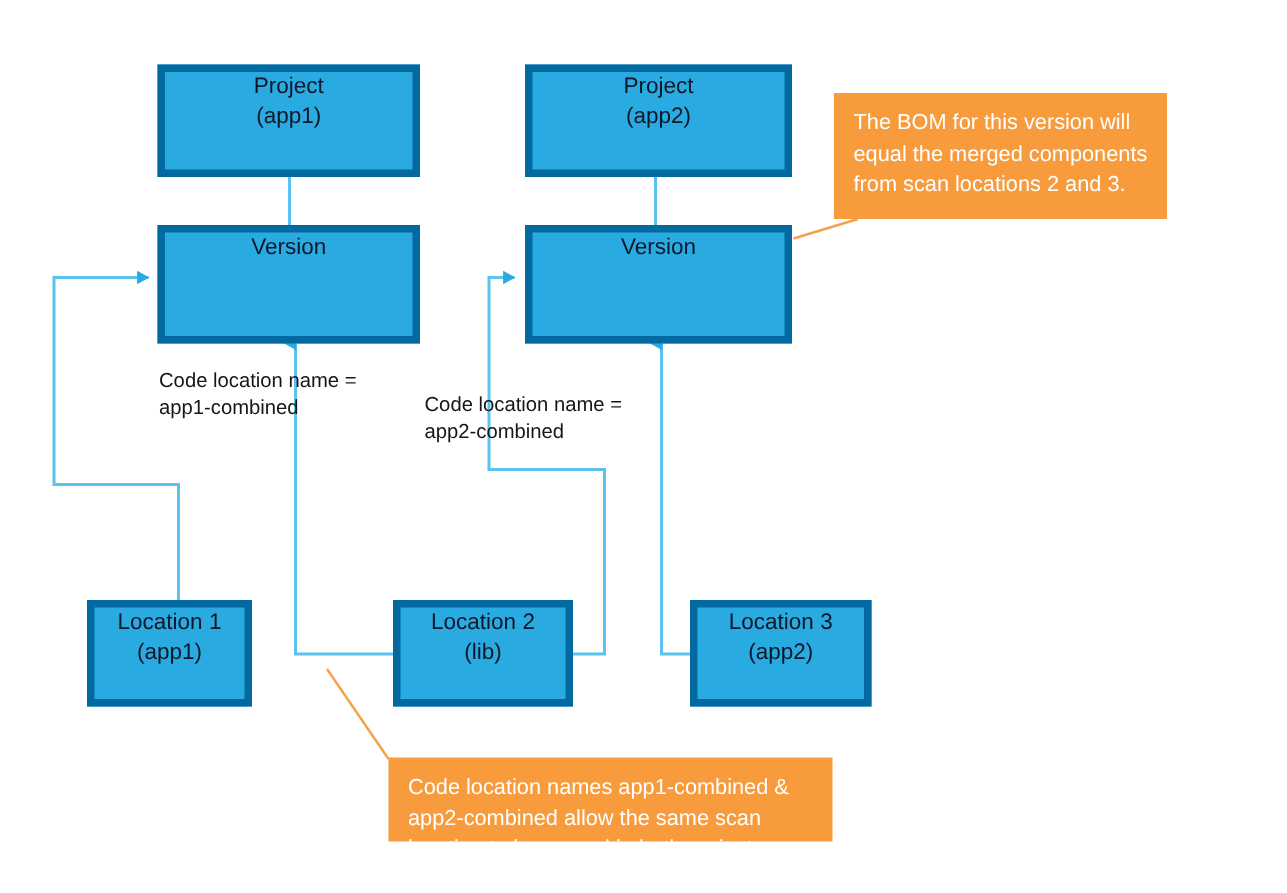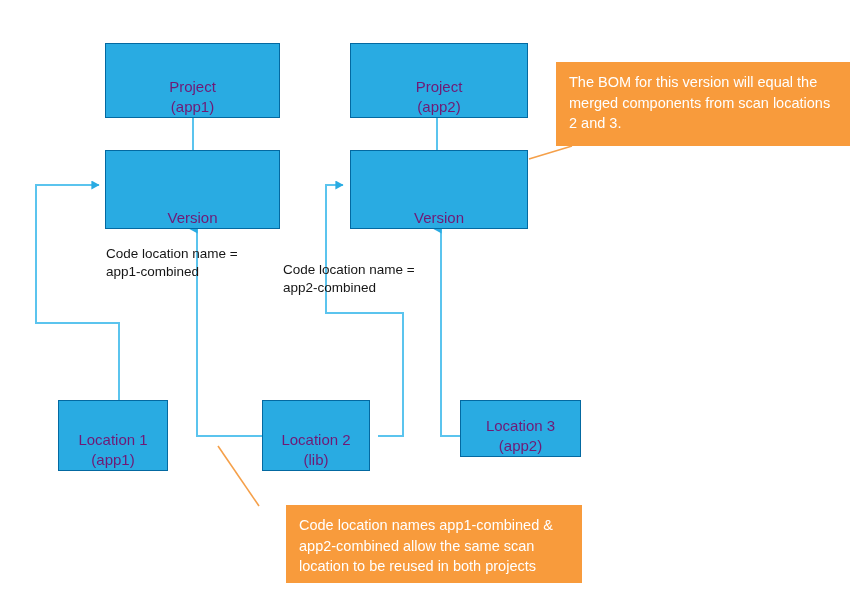--- a/index.html
+++ b/index.html
@@ -21,30 +21,30 @@
     position: absolute;
     left: 0;
     top: 0;
     width: 858px;
     height: 595px;
     pointer-events: none;
   }
   .node {
     position: absolute;
     background: #29ABE2;
-    color: #701a75;
+    color: #0f172a;
     display: flex;
     flex-direction: column;
     align-items: center;
-    justify-content: flex-end;
+    justify-content: flex-start;
     text-align: center;
     font-size: 15px;
     line-height: 1.32;
     box-sizing: border-box;
-    border: 1px solid #0369a1;
+    border: 5px solid #0369a1;
     z-index: 3;
   }
   .node .l1, .node .l2 {
     display: block;
     white-space: nowrap;
   }
   .callout {
     position: absolute;
     background: #F89B3C;
     color: #ffffff;
@@ -114,33 +114,33 @@
   <div class="node" style="left:350px; top:150px; width:178px; height:79px;">
     <span class="l1">Version</span>
     <span class="l2"></span>
   </div>
 
   <div class="node" style="left:58px; top:400px; width:110px; height:71px;">
     <span class="l1">Location 1</span>
     <span class="l2">(app1)</span>
   </div>
 
-  <div class="node" style="left:262px; top:400px; width:108px; height:71px;">
+  <div class="node" style="left:262px; top:400px; width:120px; height:71px;">
     <span class="l1">Location 2</span>
     <span class="l2">(lib)</span>
   </div>
 
-  <div class="node" style="left:460px; top:400px; width:121px; height:57px;">
+  <div class="node" style="left:460px; top:400px; width:121px; height:71px;">
     <span class="l1">Location 3</span>
     <span class="l2">(app2)</span>
   </div>
 
   <div class="edge-label" style="left:106px; top:245px; width:185px;">Code location name =
 app1-combined</div>
 
   <div class="edge-label" style="left:283px; top:261px; width:192px;">Code location name =
 app2-combined</div>
 
-  <div class="callout" style="left:556px; top:62px; width:294px; height:84px;">The BOM for this version will equal the merged components from scan locations 2 and 3.</div>
+  <div class="callout" style="left:556px; top:62px; width:222px; height:84px;">The BOM for this version will equal the merged components from scan locations 2 and 3.</div>
 
-  <div class="callout" style="left:259px; top:505px; width:296px; height:78px;margin-left:27px;">Code location names app1-combined &amp; app2-combined allow the same scan location to be reused in both projects</div>
+  <div class="callout" style="left:259px; top:505px; width:296px; height:56px;">Code location names app1-combined &amp; app2-combined allow the same scan location to be reused in both projects</div>
 
 </div>
 
 </body></html>

